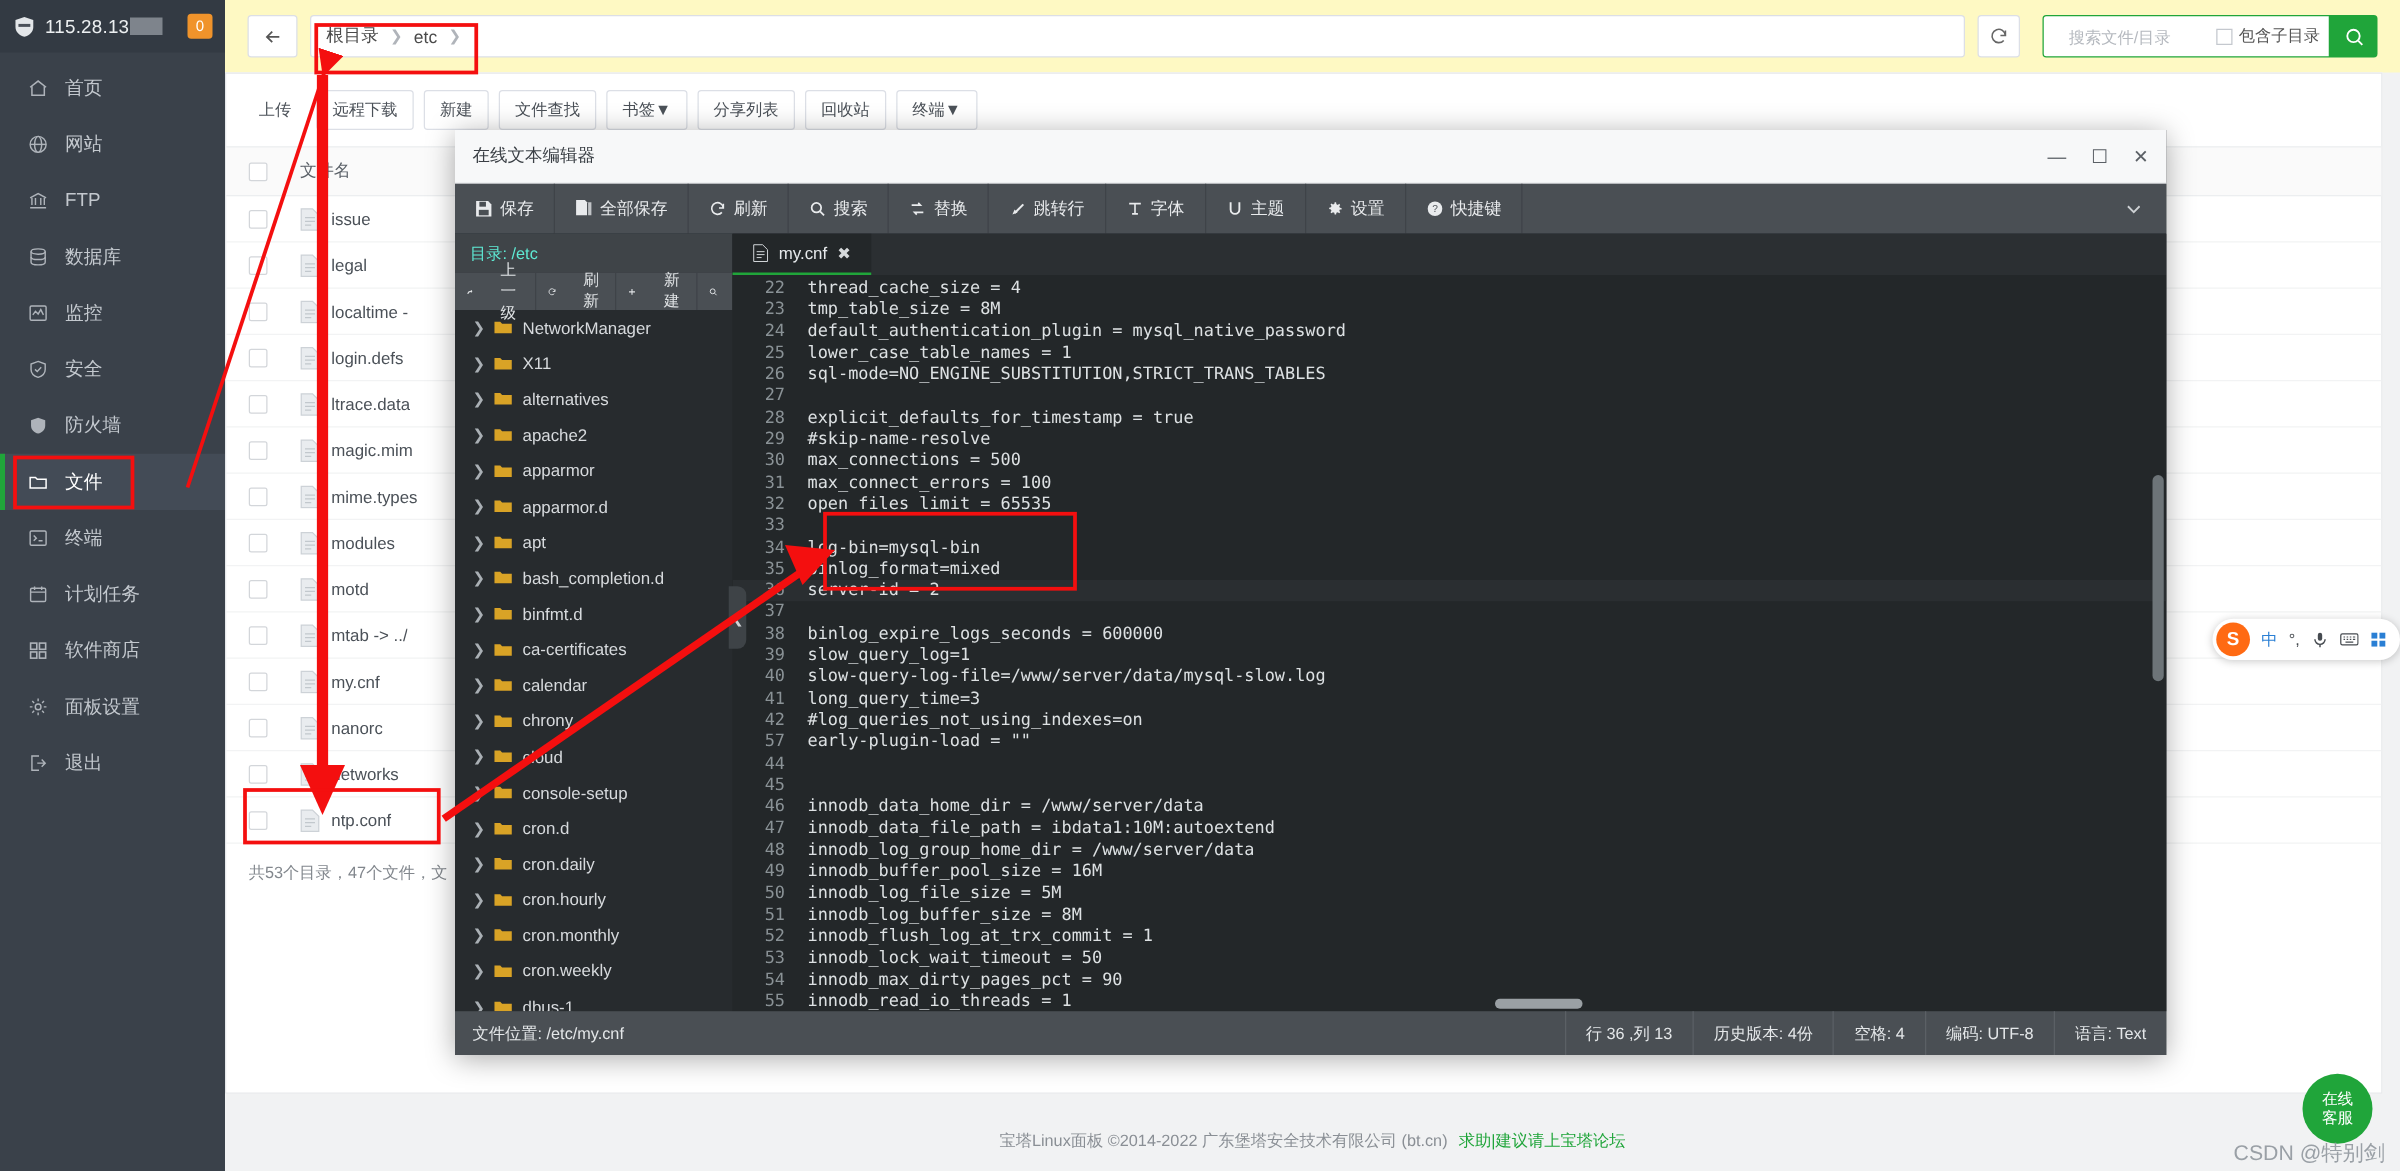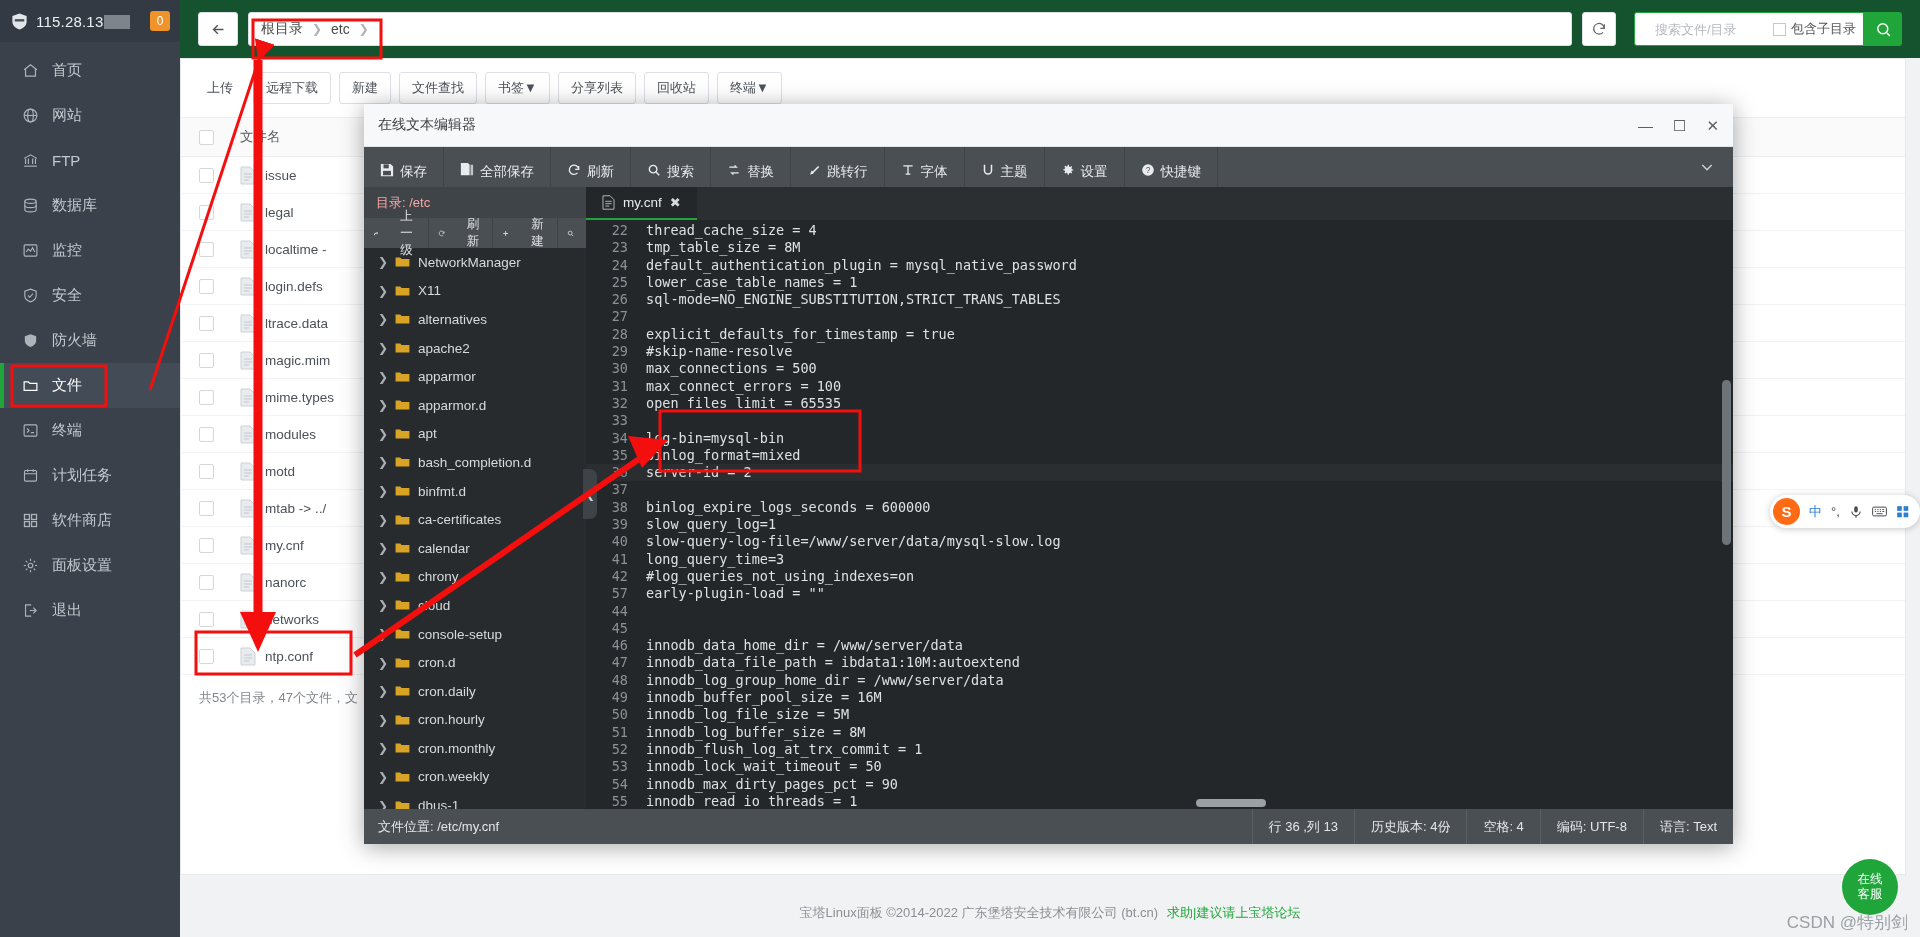--- a/index.html
+++ b/index.html
@@ -36,21 +36,21 @@
   .nav-item .ico { width: 17px; height: 17px; flex: 0 0 17px; opacity: .85; }
   .nav-item.active { background: #434b56; color: #fff; }
   .nav-item.active::before {
     content: ""; position: absolute; left: 0; top: 0; bottom: 0; width: 4px; background: #20a53a;
   }
   .nav-item.active .ico { opacity: 1; }
 
   
   .main { position: absolute; left: 180px; top: 0; right: 0; bottom: 0; }
   .topbar {
-    height: 58px; background: #14532d; display: flex; align-items: center;
+    height: 58px; background: #fef9c3; display: flex; align-items: center;
     padding: 0 18px; gap: 10px;
   }
   .back-btn {
     width: 40px; height: 34px; border: 1px solid #dcdfe6; background: #fff;
     border-radius: 3px; display: flex; align-items: center; justify-content: center;
     color: #555; cursor: pointer;
   }
   .crumbbar {
     flex: 1; height: 34px; background: #fff; border: 1px solid #dcdfe6; border-radius: 3px;
     display: flex; align-items: center; padding: 0 12px; gap: 9px; font-size: 14px; color: #4a4a4a;
@@ -130,33 +130,33 @@
     height: 43px; background: #f7f8f9; border-bottom: 1px solid #e3e5e7;
     display: flex; align-items: center; padding: 0 14px; font-size: 14px; color: #3b4046;
   }
   .ed-wctrl { margin-left: auto; display: flex; align-items: center; gap: 20px; color: #5b6066; }
   .ed-wctrl span { cursor: pointer; font-size: 15px; line-height: 1; }
 
   .ed-toolbar {
     height: 40px; background: #4a4f54; display: flex; align-items: stretch; position: relative;
   }
   .ed-tb-item {
-    display: flex; align-items: flex-start; gap: 6px; padding: 16px 16px; font-size: 13.5px;
+    display: flex; align-items: center; gap: 6px; padding: 16px 16px; font-size: 13.5px;
     color: #e9ebed; border-right: 1px solid #3f4348; cursor: pointer; white-space: nowrap;
   }
   .ed-tb-item svg { flex: 0 0 auto; }
   .ed-tb-caret {
     margin-left: auto; display: flex; align-items: center; padding: 0 18px; color: #cdd1d4; cursor: pointer;
   }
 
   .ed-body { position: absolute; left: 0; right: 0; top: 83px; bottom: 35px; display: flex; }
 
   .ed-tree { width: 222px; background: #272b2e; position: relative; flex: 0 0 222px; }
   .tree-path {
-    height: 31px; background: #3f4448; color: #fca5a5; font-size: 13px;
+    height: 31px; background: #3f4448; color: #5eead4; font-size: 13px;
     display: flex; align-items: center; padding: 0 12px;
   }
   .tree-path b { font-weight: normal; }
   .tree-actions {
     height: 30px; background: #4a4f54; display: flex; align-items: stretch; font-size: 12.5px; color: #dfe2e4;
   }
   .tree-act {
     display: flex; align-items: center; gap: 22px; padding: 0 9px; border-right: 1px solid #3f4348; cursor: pointer;
   }
   .tree-list { position: absolute; left: 0; right: 0; top: 61px; bottom: 0; overflow: hidden; }

